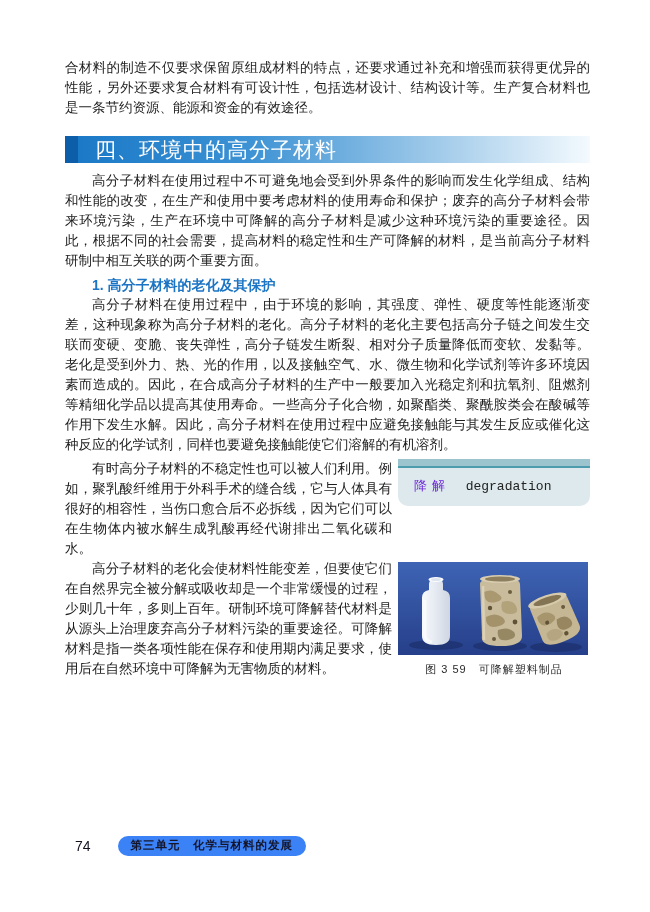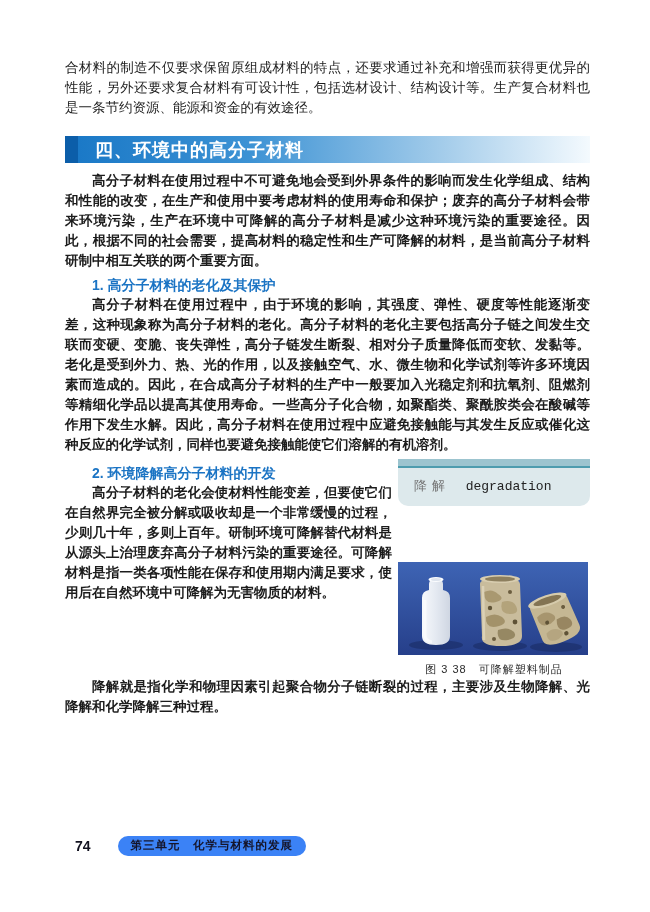--- a/index.html
+++ b/index.html
@@ -17,39 +17,39 @@
     width:525px;
   }
   p.body{
     margin:0;
     font-size:13.5px;
     line-height:20px;
     text-align:justify;
     text-justify:inter-ideograph;
     color:#1c1c1c;
   }
-  p.indent{text-indent:2em;font-weight:bold;}
+  p.indent{text-indent:2em;}
   
   .section-bar{
     margin-top:18px;
     height:27px;
     display:flex;
     align-items:center;
     background:linear-gradient(to right,#1877c6 0%,#3c92d4 35%,#9ec9e9 70%,#f4fafe 100%);
   }
   .section-bar .block{
     width:13px;height:27px;
     background:#0c5ea9;
     flex:0 0 auto;
   }
   .section-bar .title{
     margin-left:17px;
     color:#ffffff;
-    font-weight:bold;
-    font-size:18px;
+    font-weight:normal;
+    font-size:21px;
     letter-spacing:1px;
   }
   .subheading{
     margin:4px 0 0 0;
     padding-left:27px;
     font-size:14px;
     line-height:20px;
     font-weight:bold;
     color:#1b74c4;
   }
@@ -71,21 +71,21 @@
   .term-box .strip{
     height:7px;
     background:#9cc4cf;
     border-bottom:2px solid #4d9cae;
   }
   .term-box .inner{
     padding:9px 0 11px 16px;
     font-size:13px;
   }
   .term-box .term{
-    color:#737373;
+    color:#6d28d9;
     letter-spacing:5px;
   }
   .term-box .translation{
     margin-left:12px;
     font-family:Liberation Mono, monospace;
     color:#222;
   }
   figure.photo-figure{
     margin:56px 0 0 0;
     padding:0;
@@ -104,21 +104,21 @@
   .after-wrap{clear:both;}
   
   .footer{
     position:absolute;
     left:75px;top:836px;
     display:flex;
     align-items:center;
   }
   .page-num{
     font-size:14px;
-    font-weight:bold;
+    font-weight:normal;
     color:#121220;
   }
   .unit-pill{
     margin-left:27px;
     background:#3b82f6;
     border-radius:10px;
     padding:2px 13px 3px;
     font-size:11.5px;
     font-weight:bold;
     color:#15152a;
@@ -200,31 +200,30 @@
               <ellipse cx="157" cy="37" rx="20" ry="5.5" fill="#d6cbac"></ellipse>
               <ellipse cx="157" cy="37" rx="14.5" ry="3.4" fill="#837453"></ellipse>
               <path d="M142 50 q9 -5 15 1 q6 6 -4 9 q-12 2 -11 -10z" fill="#a3916a" opacity="0.9"></path>
               <path d="M160 58 q10 -3 13 4 q3 8 -7 8 q-10 0 -6 -12z" fill="#8f7e58" opacity="0.85"></path>
               <path d="M146 68 q8 -4 14 1 q5 5 -4 8 q-12 2 -10 -9z" fill="#b1a27c" opacity="0.85"></path>
               <circle cx="150" cy="58" r="2" fill="#5f5236"></circle>
               <circle cx="170" cy="48" r="2" fill="#6b5d3f"></circle>
               <circle cx="165" cy="74" r="2.2" fill="#5f5236"></circle>
             </g>
           </svg>
-          <figcaption>图 3 38　可降解塑料制品</figcaption>
+          <figcaption>图 3 59　可降解塑料制品</figcaption>
         </figure>
 
       </div>
 
       <div class="spacer4"></div>
-      <h3 class="subheading">2. 环境降解高分子材料的开发</h3>
+      <p class="body indent">有时高分子材料的不稳定性也可以被人们利用。例如，聚乳酸纤维用于外科手术的缝合线，它与人体具有很好的相容性，当伤口愈合后不必拆线，因为它们可以在生物体内被水解生成乳酸再经代谢排出二氧化碳和水。</p>
       <p class="body indent">高分子材料的老化会使材料性能变差，但要使它们在自然界完全被分解或吸收却是一个非常缓慢的过程，少则几十年，多则上百年。研制环境可降解替代材料是从源头上治理废弃高分子材料污染的重要途径。可降解材料是指一类各项性能在保存和使用期内满足要求，使用后在自然环境中可降解为无害物质的材料。</p>
     </div>
 
-    <p class="body indent after-wrap">降解就是指化学和物理因素引起聚合物分子链断裂的过程，主要涉及生物降解、光降解和化学降解三种过程。</p>
 
   </div>
 
   <div class="footer">
     <span class="page-num">74</span>
     <span class="unit-pill">第三单元　化学与材料的发展</span>
   </div>
 </div>
 
 </body></html>

